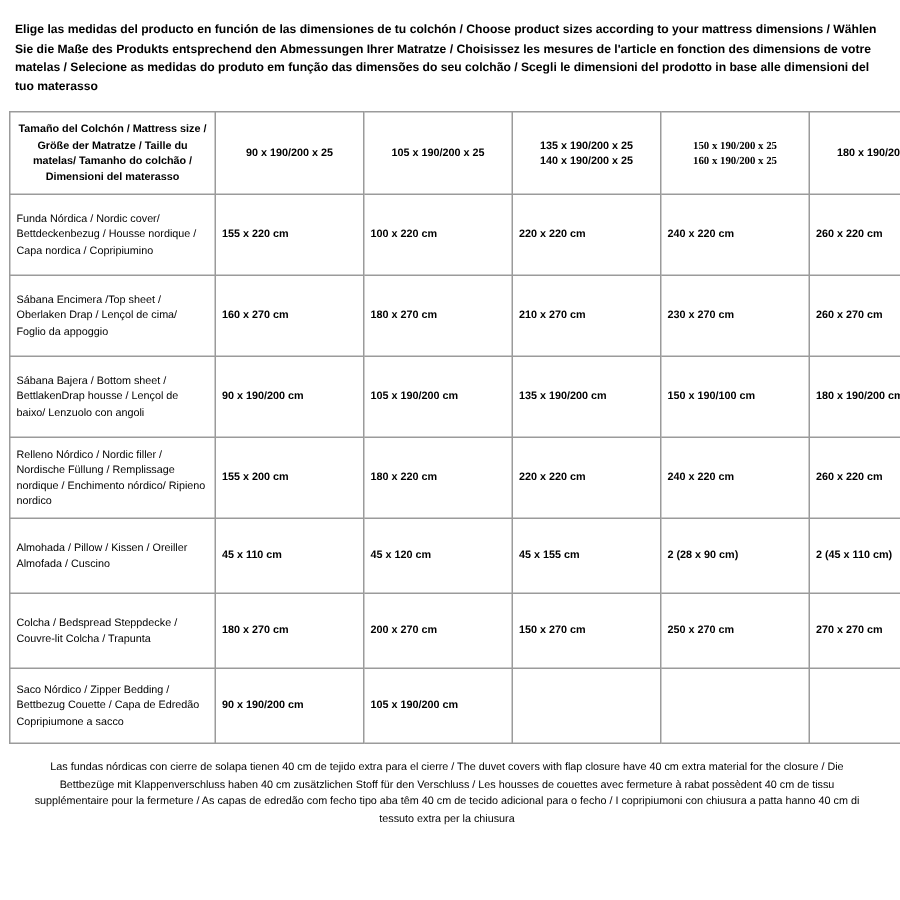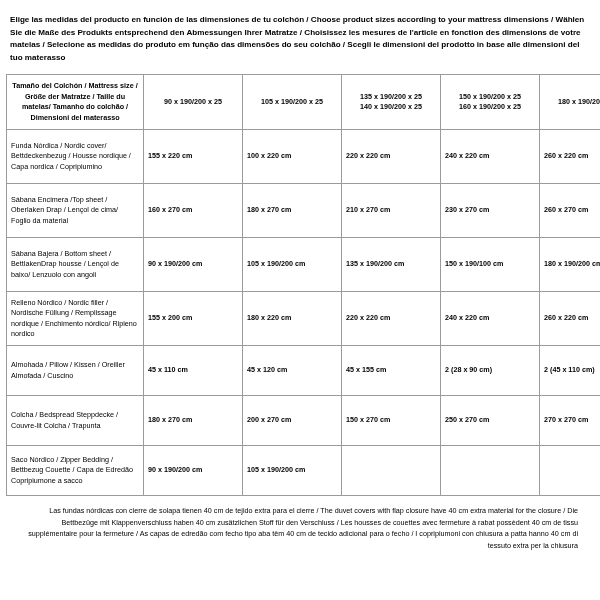--- a/index.html
+++ b/index.html
@@ -60,56 +60,56 @@
   }
   tr.header-row td.rowhead {
     font-weight: bold;
   }
   .col-w { width: 90px; }
   .footnote {
     font-size: 7.2px;
     line-height: 1.6;
     margin: 9px 12px 0 12px;
     color: #000;
-    text-align: right;
+    text-align: center;
   }
   .r-tall { height: 54px; }
   .r-med { height: 50px; }
 </style>
 </head>
 <body>
 
 <div class="page">
 
   <div class="intro">Elige las medidas del producto en función de las dimensiones de tu colchón / Choose product sizes according to your mattress dimensions / Wählen Sie die Maße des Produkts entsprechend den Abmessungen Ihrer Matratze / Choisissez les mesures de l'article en fonction des dimensions de votre matelas / Selecione as medidas do produto em função das dimensões do seu colchão / Scegli le dimensioni del prodotto in base alle dimensioni del tuo materasso</div>
 
   <table class="size-table">
     <tbody>
       <tr class="header-row">
         <td class="rowhead" style="height:48px;text-align:center;">Tamaño del Colchón / Mattress size / Größe der Matratze / Taille du matelas/ Tamanho do colchão / Dimensioni del materasso</td>
         <td class="head col-w">90 x 190/200 x 25</td>
         <td class="head col-w">105 x 190/200 x 25</td>
         <td class="head col-w" style="white-space:pre-line;">135 x 190/200 x 25
 140 x 190/200 x 25</td>
-        <td class="head col-w" style="white-space:pre-line;">150 x 190/200 x 25
+        <td class="head col-w" style="white-space:pre-line;font-family:Liberation Serif, serif;">150 x 190/200 x 25
 160 x 190/200 x 25</td>
         <td class="head col-w">180 x 190/200 x 25</td>
       </tr>
 
       <tr class="r-tall">
         <td class="rowhead">Funda Nórdica / Nordic cover/ Bettdeckenbezug / Housse nordique / Capa nordica / Copripiumino</td>
         <td class="val">155 x 220 cm</td>
         <td class="val">100 x 220 cm</td>
         <td class="val">220 x 220 cm</td>
         <td class="val">240 x 220 cm</td>
         <td class="val">260 x 220 cm</td>
       </tr>
 
       <tr class="r-tall">
-        <td class="rowhead">Sábana Encimera /Top sheet / Oberlaken Drap / Lençol de cima/ Foglio da material</td>
+        <td class="rowhead">Sábana Encimera /Top sheet / Oberlaken Drap / Lençol de cima/ Foglio da appoggio</td>
         <td class="val">160 x 270 cm</td>
         <td class="val">180 x 270 cm</td>
         <td class="val">210 x 270 cm</td>
         <td class="val">230 x 270 cm</td>
         <td class="val">260 x 270 cm</td>
       </tr>
 
       <tr class="r-tall">
         <td class="rowhead">Sábana Bajera / Bottom sheet / BettlakenDrap housse / Lençol de baixo/ Lenzuolo con angoli</td>
         <td class="val">90 x 190/200 cm</td>

